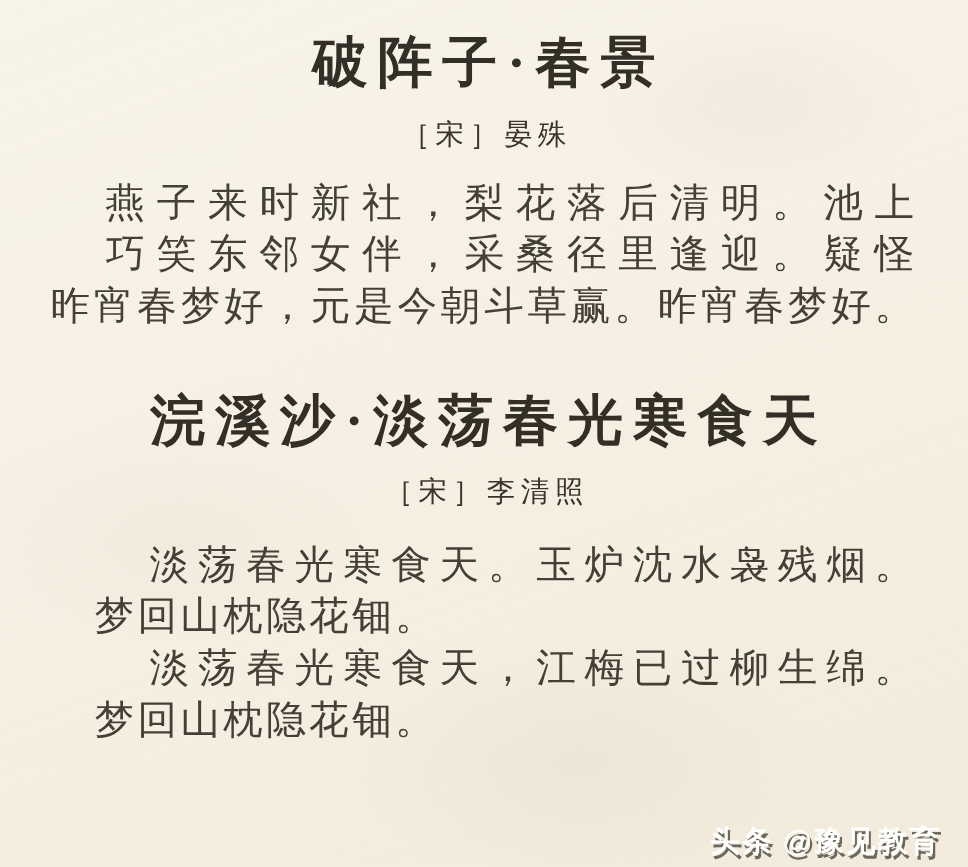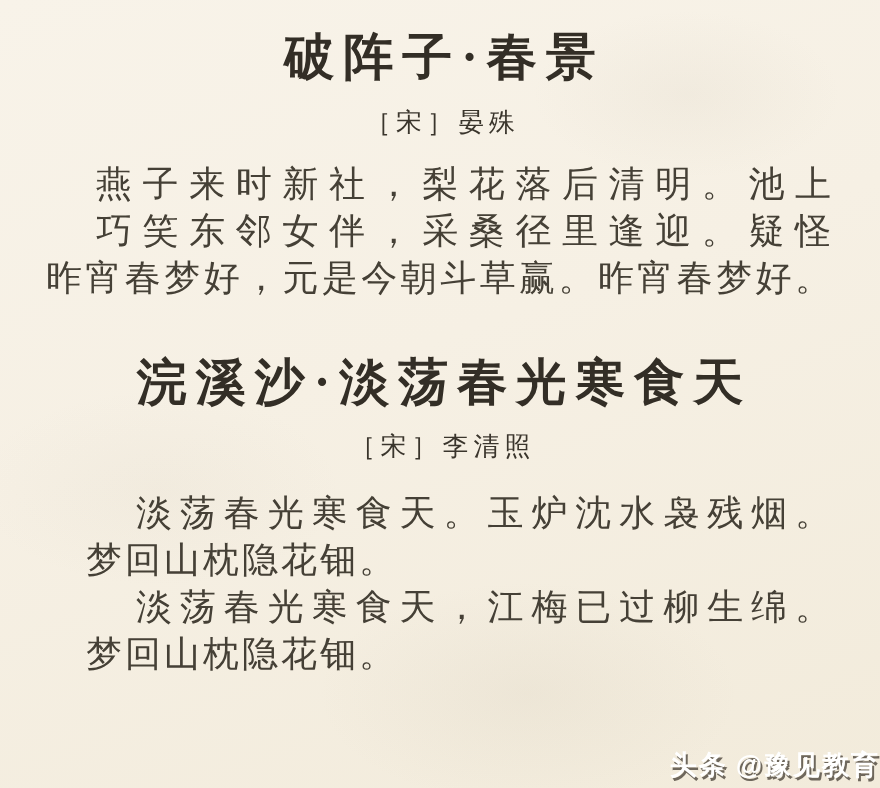--- a/index.html
+++ b/index.html
@@ -55,21 +55,21 @@
     white-space: nowrap;
   }
   .poem-line.full {
     white-space: normal;
     text-align: justify;
     text-align-last: justify;
   }
   .poem-line.indent { text-indent: 50px; }
   .watermark {
     position: absolute;
-    right: 0;
+    right: 24px;
     bottom: 6px;
     font-family: "Liberation Sans", "DejaVu Sans", sans-serif;
     font-size: 27px;
     line-height: 34px;
     color: #ffffff;
     letter-spacing: 2px;
     text-shadow: 2px 3px 0 #6e675c;
     white-space: nowrap;
     margin-left: 26px;
   }

